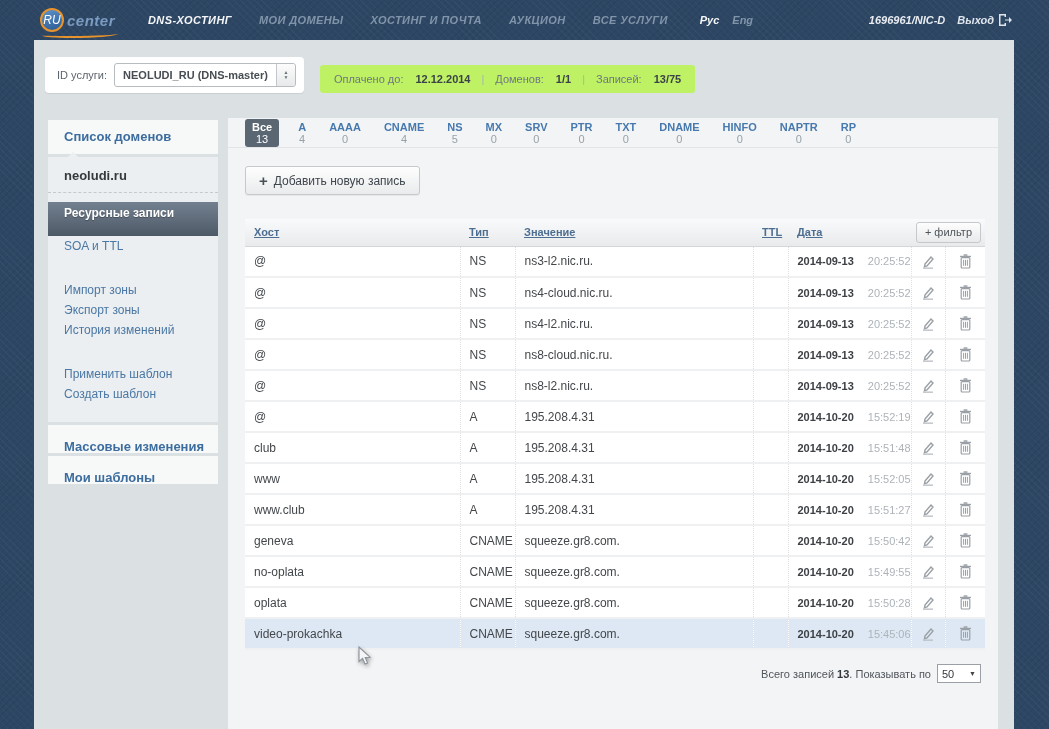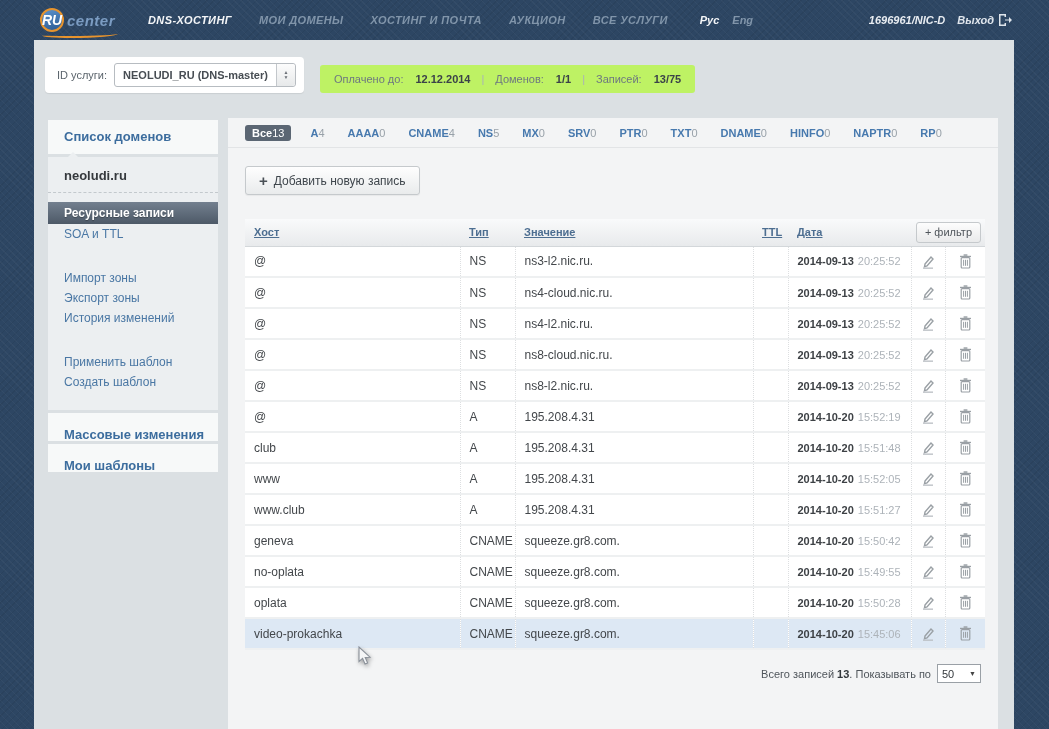--- a/index.html
+++ b/index.html
@@ -13,22 +13,22 @@
     position:relative;
   }
 
   
   .topbar { height:40px; display:flex; align-items:center; padding:0 36px 0 40px; }
   .logo { display:flex; align-items:center; position:relative; width:86px; height:34px; }
   .logo-circle {
     width:24px; height:24px; border-radius:50%;
     background:linear-gradient(160deg,#5e93cc,#2a5econst 0 0,#2a5a94);
     background:linear-gradient(160deg,#5e93cc,#2a5a94);
-    border:2px solid #e8942d; color:#fff; font-weight:bold; font-style:italic;
-    font-size:14px; display:flex; align-items:center; justify-content:center;
+    border:2px solid #e8942d; color:#fff; font-weight:normal; font-style:italic;
+    font-size:12px; display:flex; align-items:center; justify-content:center;
   }
   .logo-center { font-style:italic; font-weight:bold; font-size:15px; color:#7b9cc2; margin-left:3px; letter-spacing:0.5px; }
   .logo-swoosh { position:absolute; left:2px; bottom:-1px; width:76px; height:7px;
     border-bottom:2px solid #e8942d; border-radius:0 0 100% 60%; }
   .topnav { display:flex; gap:27px; margin-left:22px; }
   .topnav-item { font-size:11px; font-weight:bold; font-style:italic; color:#8195aa; letter-spacing:0.4px; cursor:pointer; white-space:nowrap; }
   .topnav-item.active { color:#f4f6f8; }
   .lang { display:flex; gap:13px; margin-left:32px; }
   .lang-item { font-size:11px; font-weight:bold; font-style:italic; color:#8195aa; cursor:pointer; }
   .lang-item.active { color:#f4f6f8; }
@@ -58,28 +58,28 @@
   .side-section { background:#f7f9f9; margin-bottom:3px; }
   .side-head { font-size:13px; font-weight:bold; color:#3c6d9e; padding:0 0 0 16px; height:34px; line-height:34px; cursor:pointer; }
   .side-main { background:#eceff1; padding-bottom:18px; position:relative; }
   .side-main::before { content:""; position:absolute; left:20px; top:-5px;
     border-left:5px solid transparent; border-right:5px solid transparent; border-bottom:5px solid #eceff1; }
   .domain-row { font-size:13px; font-weight:bold; color:#35393d; padding:11px 0 9px 16px; border-bottom:1px dashed #c3c9cd; margin-bottom:9px; }
   .side-item { font-size:12px; color:#4a77a4; padding:3px 0 3px 16px; cursor:pointer; line-height:14px; }
   .side-item.gap-before { margin-top:24px; }
   .side-item.active {
     background:linear-gradient(#73808f,#4d5967); color:#fff; font-weight:bold;
-    padding-top:4px; padding-bottom:4px; text-shadow:0 1px 1px rgba(0,0,0,0.3);
+    padding-top:4px; padding-bottom:16px; text-shadow:0 1px 1px rgba(0,0,0,0.3);
   }
   .side-link-section { height:28px; line-height:44px; }
 
   
   .main-panel { position:absolute; left:194px; top:78px; width:770px; height:611px; background:#f3f4f5; }
   .tabs-row { height:30px; display:flex; align-items:center; gap:15px; padding:0 17px; border-bottom:1px solid #e2e4e6; }
-  .tab { font-size:11px; cursor:pointer; white-space:nowrap; display:flex; align-items:center; padding:2px 4px; border-radius:3px; }
+  .tab { font-size:11px; cursor:pointer; white-space:nowrap; display:flex; align-items:center; padding:2px 4px; border-radius:3px;flex-direction:column; }
   .tab-label { font-weight:bold; color:#4779ae; }
   .tab-count { color:#98a1a9; }
   .tab.active { background:#5b6673; padding:2px 7px; }
   .tab.active .tab-label, .tab.active .tab-count { color:#fff; }
 
   .add-btn {
     margin:18px 0 0 17px; display:inline-flex; align-items:center; gap:6px;
     background:linear-gradient(#fefefe,#e9ebec); border:1px solid #c5c9cc; border-radius:3px;
     height:29px; padding:0 13px; cursor:pointer; box-shadow:0 1px 1px rgba(0,0,0,0.05);
   }
@@ -100,21 +100,21 @@
     font-size:11px; color:#4f555b; height:21px; padding:0 8px; cursor:pointer; font-weight:normal;
   }
   tbody td {
     height:31px; border-bottom:2px solid #eef0f1; font-size:12px; color:#43474b;
     padding:0 0 0 9px; white-space:nowrap; overflow:hidden; background:#fff;
   }
   tbody td + td { border-left:1px dotted #dddfe1; }
   tbody tr.hover td { background:#dde8f4; }
   td.date-cell { font-size:11px; }
   .d-date { font-weight:bold; color:#3d4145; }
-  .d-time { color:#adb3b9; margin-left:4px; }
+  .d-time { color:#adb3b9; margin-left:14px; }
   td.icon-cell { text-align:center; padding:0; cursor:pointer; }
   .icon-btn { display:inline-block; vertical-align:middle; }
 
   .table-footer { margin:14px 17px 0 0; text-align:right; font-size:11px; color:#4f555b; display:flex; justify-content:flex-end; align-items:center; gap:6px; }
   .table-footer b { color:#33383c; }
   .pp-select { width:44px; height:19px; border:1px solid #9aa0a6; background:#fff; display:inline-flex; align-items:center; justify-content:space-between; padding:0 4px; cursor:pointer; }
   .pp-value { font-size:11px; color:#33383c; }
   .pp-arrow { font-size:7px; color:#444; }
 
   .mouse-cursor { position:absolute; left:355px; top:646px; pointer-events:none; filter:drop-shadow(1px 2px 2px rgba(0,0,0,0.35)); }

